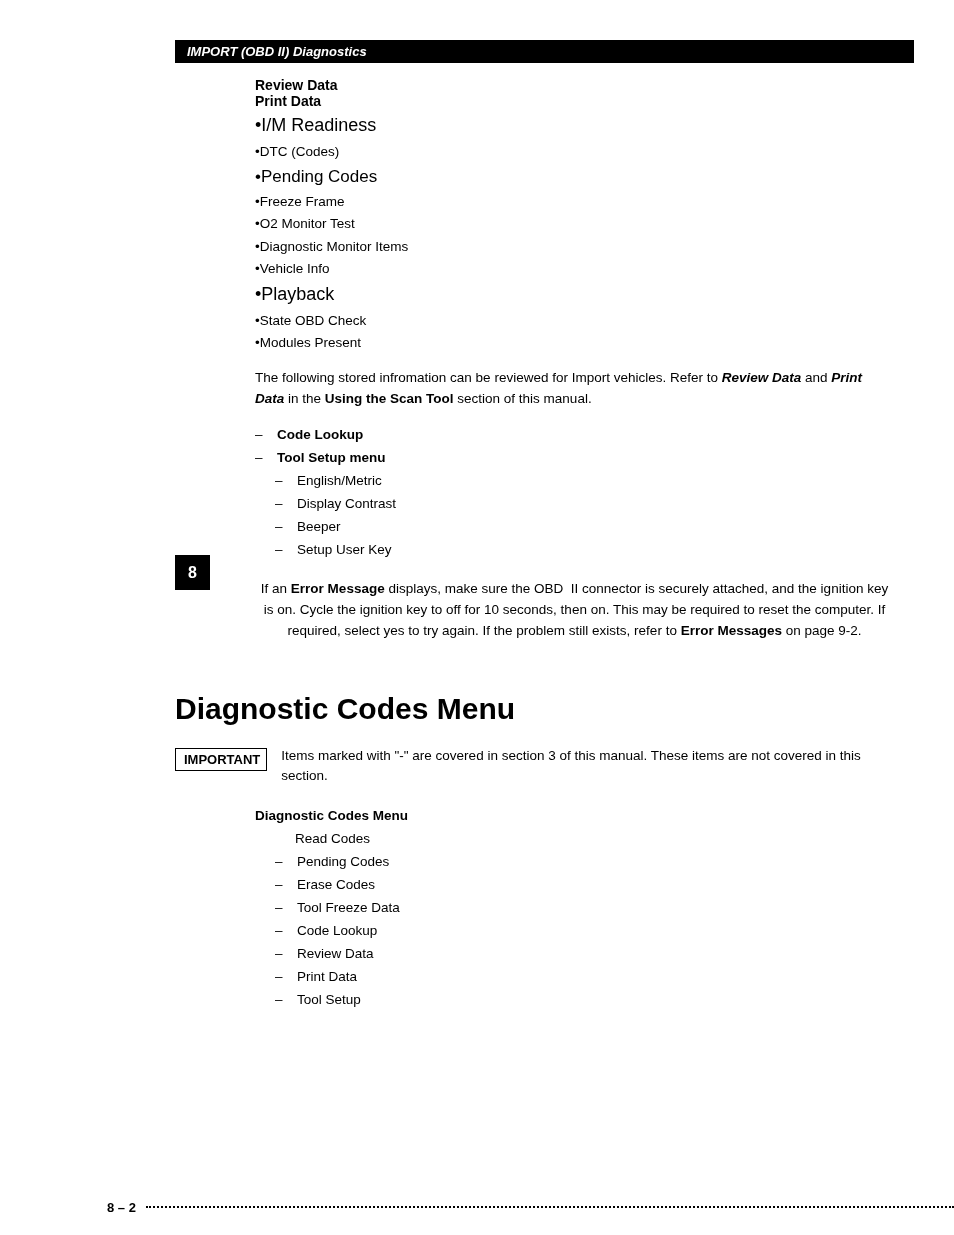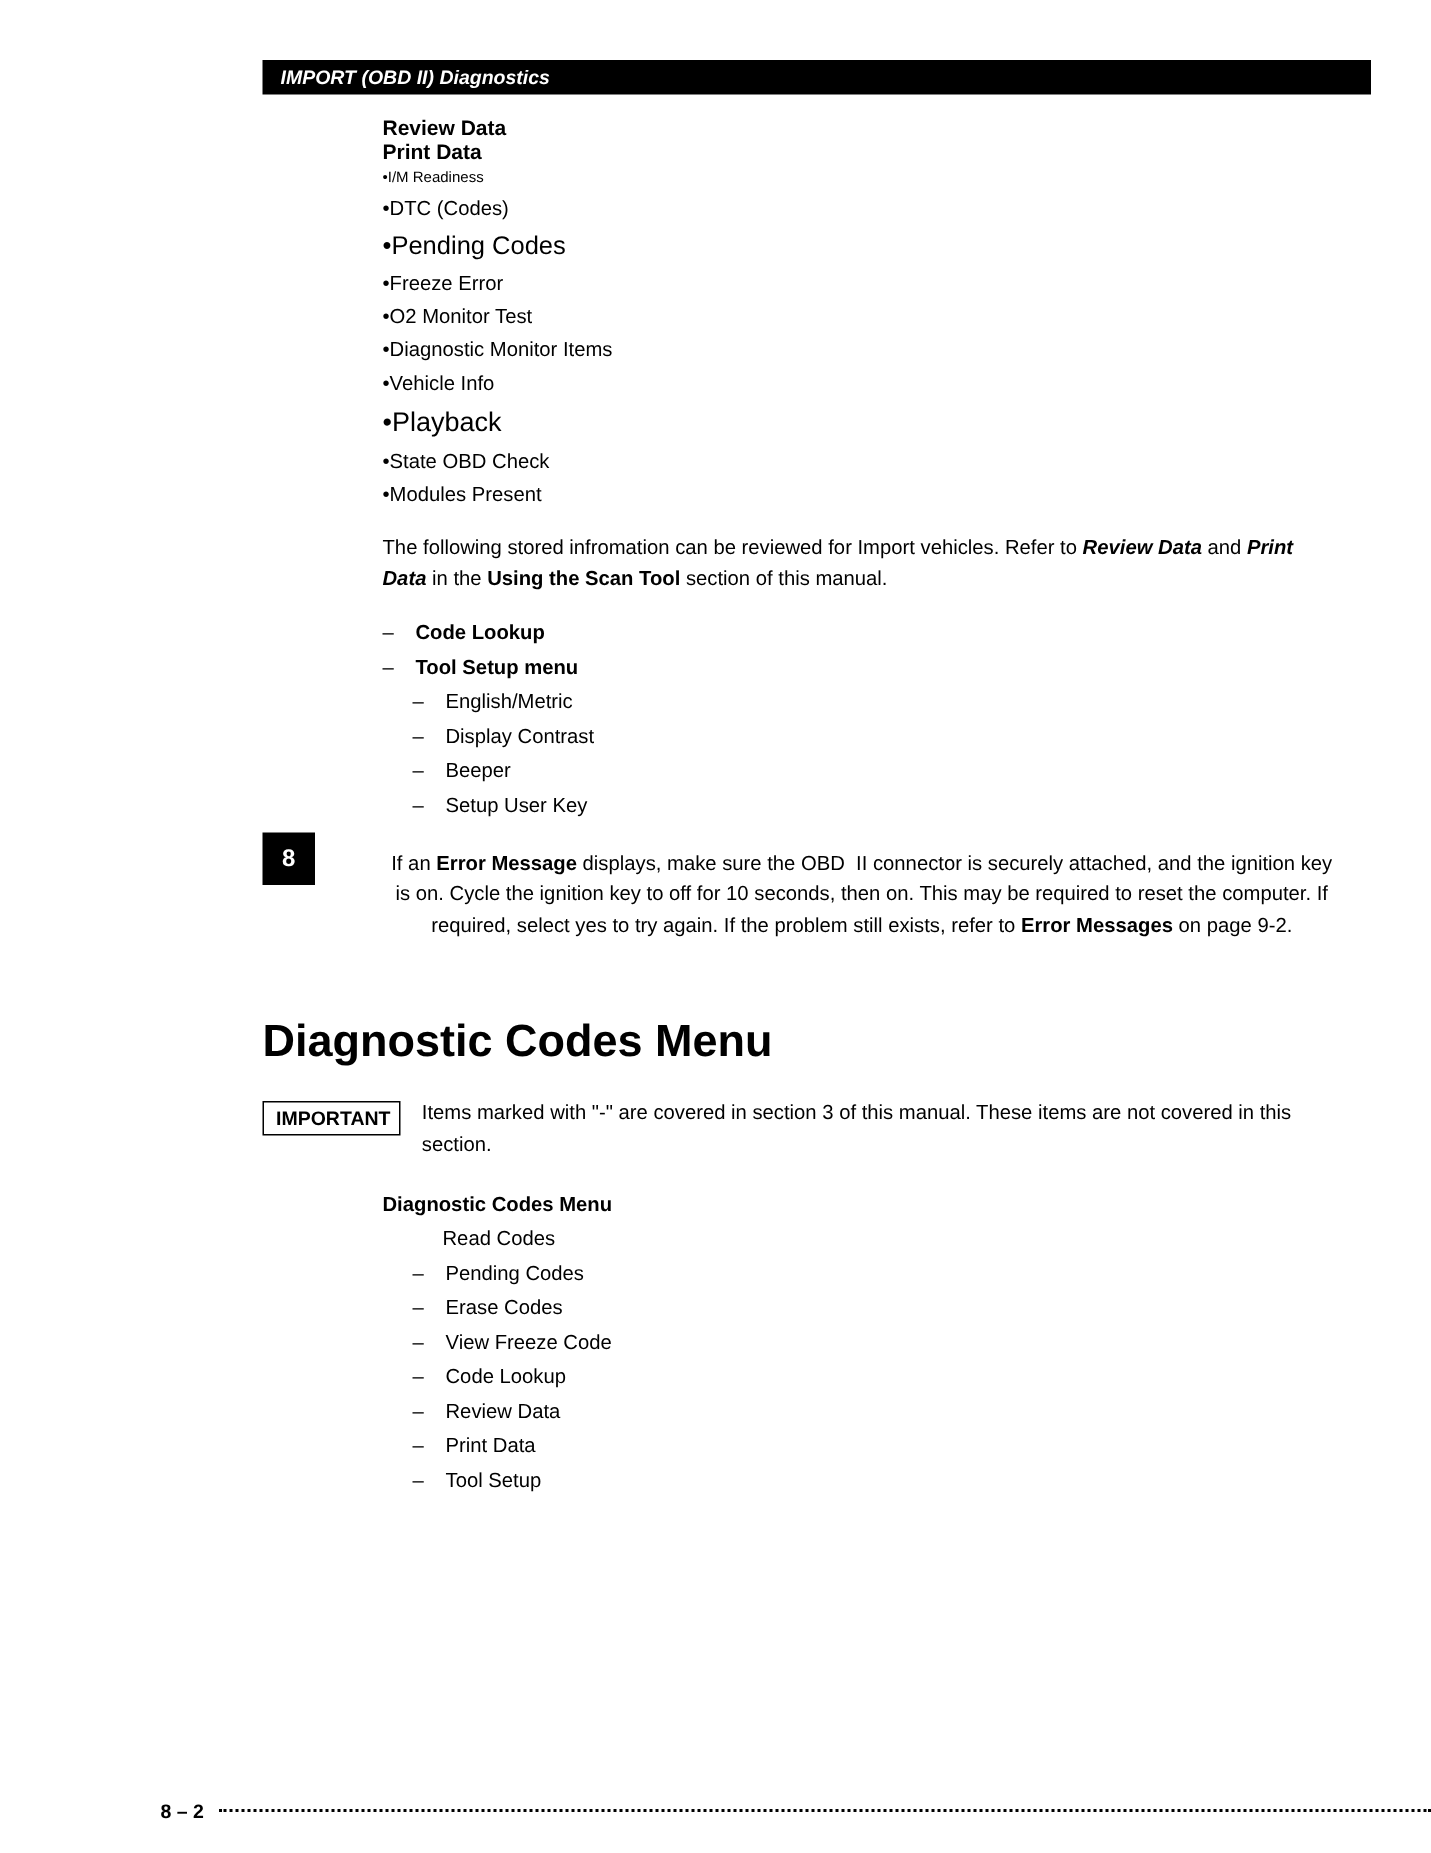--- a/index.html
+++ b/index.html
@@ -176,24 +176,24 @@
   </div>
 
   <div class="content-area">
     <div>
       <span class="bold">Review Data</span>
     </div>
     <div>
       <span class="bold">Print Data</span>
     </div>
     <div style="margin-top:2px;">
-      <span class="menu-item" style="font-size:10px; line-height:1.65;">•I/M Readiness</span>
+      <span class="menu-item" style="font-size:18px; line-height:1.65;">•I/M Readiness</span>
       <span class="menu-item" style="font-size:13.5px; line-height:1.65;">•DTC (Codes)</span>
       <span class="menu-item" style="font-size:17px; line-height:1.65;">•Pending Codes</span>
-      <span class="menu-item" style="font-size:13.5px; line-height:1.65;">•Freeze Error</span>
+      <span class="menu-item" style="font-size:13.5px; line-height:1.65;">•Freeze Frame</span>
       <span class="menu-item" style="font-size:13.5px; line-height:1.65;">•O2 Monitor Test</span>
       <span class="menu-item" style="font-size:13.5px; line-height:1.65;">•Diagnostic Monitor Items</span>
       <span class="menu-item" style="font-size:13.5px; line-height:1.65;">•Vehicle Info</span>
       <span class="menu-item" style="font-size:18px; line-height:1.65;">•Playback</span>
       <span class="menu-item" style="font-size:13.5px; line-height:1.65;">•State OBD Check</span>
       <span class="menu-item" style="font-size:13.5px; line-height:1.65;">•Modules Present</span>
     </div>
 
     <div class="section-para">
       The following stored infromation can be reviewed for Import vehicles. Refer to <span class="bold-italic">Review Data</span> and <span class="bold-italic">Print Data</span> in the <span class="bold">Using the Scan Tool</span> section of this manual.
@@ -250,21 +250,21 @@
     <div class="diag-menu-item">
       <span style="min-width:22px;">–</span>
       <span>Pending Codes</span>
     </div>
     <div class="diag-menu-item">
       <span style="min-width:22px;">–</span>
       <span>Erase Codes</span>
     </div>
     <div class="diag-menu-item">
       <span style="min-width:22px;">–</span>
-      <span>View Freeze Code</span>
+      <span>Tool Freeze Data</span>
     </div>
     <div class="diag-menu-item">
       <span style="min-width:22px;">–</span>
       <span>Code Lookup</span>
     </div>
     <div class="diag-menu-item">
       <span style="min-width:22px;">–</span>
       <span>Review Data</span>
     </div>
     <div class="diag-menu-item">

